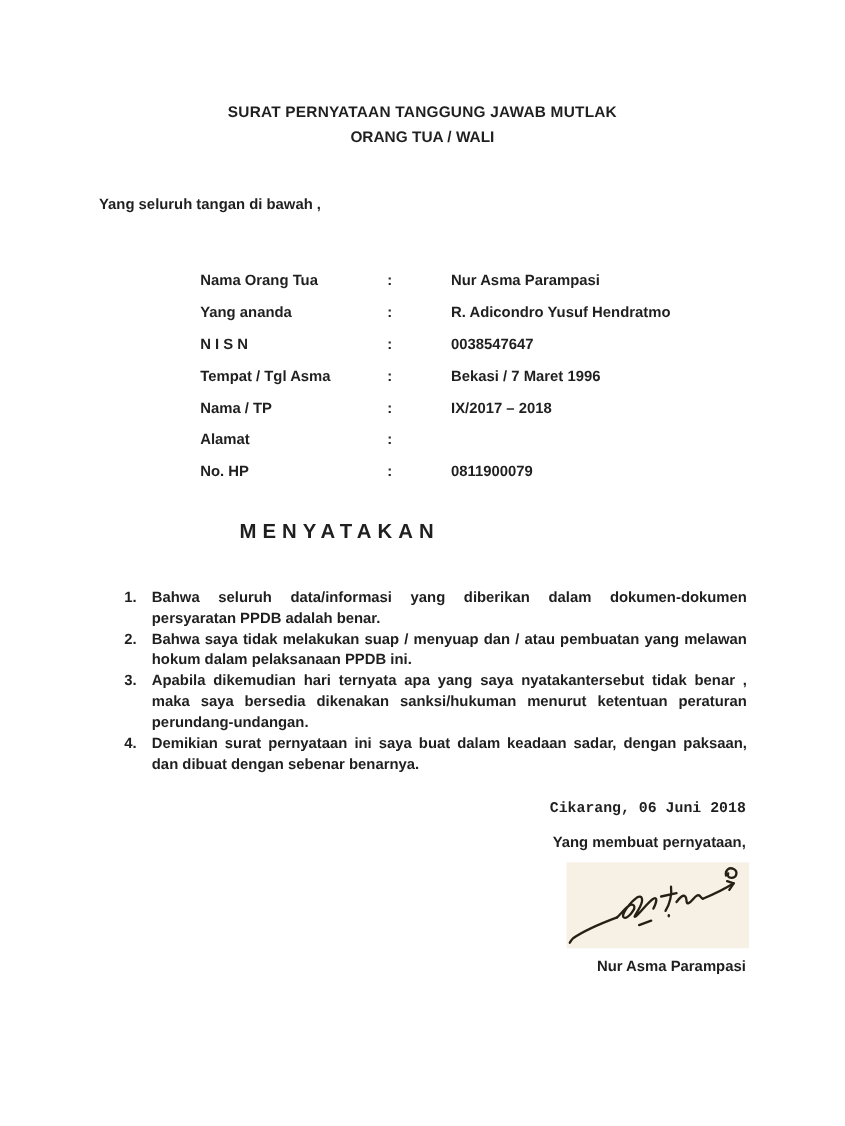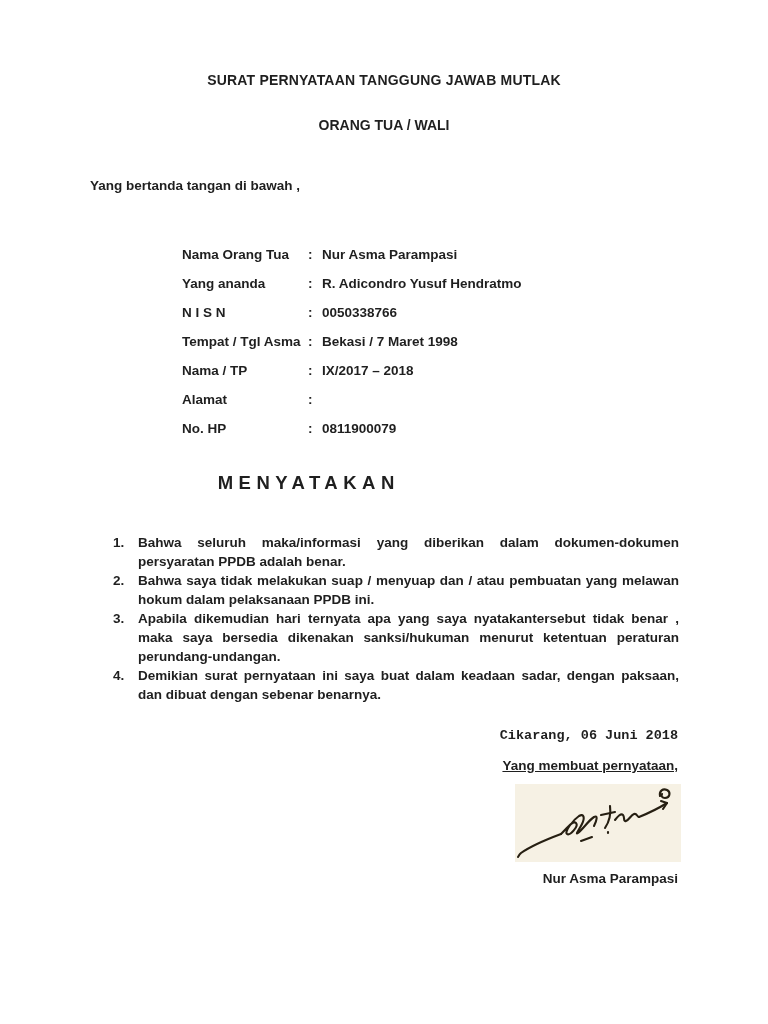--- a/index.html
+++ b/index.html
@@ -12,32 +12,32 @@
     width: 768px;
     height: 1024px;
     background: #ffffff;
     font-family: "Liberation Sans", sans-serif;
     color: #1f1f1f;
     overflow: hidden;
   }
   
   .title-block {
     position: absolute;
-    top: 72px;
+    top: 93px;
     left: 0;
     width: 768px;
     text-align: center;
   }
   .doc-title {
     font-size: 14px;
     font-weight: 700;
     letter-spacing: 0.2px;
   }
   .doc-subtitle {
-    margin-top: 29px;
+    margin-top: 7px;
     font-size: 14px;
     font-weight: 700;
   }
   
   .intro {
     position: absolute;
     top: 178px;
     left: 90px;
     font-size: 13.5px;
     font-weight: 700;
@@ -48,20 +48,21 @@
     top: 240px;
     left: 182px;
     width: 500px;
   }
   .field-row {
     display: flex;
     height: 29px;
     align-items: center;
     font-size: 13.5px;
     font-weight: 700;
+    gap: 44px;
   }
   .f-label { width: 126px; flex: 0 0 auto; }
   .f-sep   { width: 14px;  flex: 0 0 auto; }
   .f-value { white-space: nowrap; }
   
   .heading {
     position: absolute;
     top: 472px;
     left: 0;
     width: 612px;
@@ -98,21 +99,21 @@
   
   .place-date, .signatory-intro, .signatory-name {
     position: absolute;
     right: 90px;
     font-size: 13.5px;
     font-weight: 700;
     text-align: right;
     white-space: nowrap;
   }
   .place-date { top: 728px; font-family: Liberation Mono, monospace; }
-  .signatory-intro { top: 758px; text-decoration: underline; }
+  .signatory-intro { top: 758px; }
   .signatory-name { top: 871px; }
   .sig-box {
     position: absolute;
     top: 784px;
     left: 515px;
     width: 166px;
     height: 78px;
     background: #f6f1e4;
   }
   .sig-box svg { display: block; width: 100%; height: 100%; }
@@ -120,42 +121,42 @@
 </head>
 <body>
 
 <div class="page">
 
   <div class="title-block">
     <div class="doc-title">SURAT PERNYATAAN TANGGUNG JAWAB MUTLAK</div>
     <div class="doc-subtitle">ORANG TUA / WALI</div>
   </div>
 
-  <div class="intro">Yang bertanda tangan di bawah ,</div>
+  <div class="intro">Yang seluruh tangan di bawah ,</div>
 
   <div class="fields">
     <div class="field-row">
       <span class="f-label">Nama Orang Tua</span>
       <span class="f-sep">:</span>
       <span class="f-value">Nur Asma Parampasi</span>
     </div>
     <div class="field-row">
       <span class="f-label">Yang ananda</span>
       <span class="f-sep">:</span>
       <span class="f-value">R. Adicondro Yusuf Hendratmo</span>
     </div>
     <div class="field-row">
       <span class="f-label">N I S N</span>
       <span class="f-sep">:</span>
-      <span class="f-value">0050338766</span>
+      <span class="f-value">0038547647</span>
     </div>
     <div class="field-row">
       <span class="f-label">Tempat / Tgl Asma</span>
       <span class="f-sep">:</span>
-      <span class="f-value">Bekasi / 7 Maret 1998</span>
+      <span class="f-value">Bekasi / 7 Maret 1996</span>
     </div>
     <div class="field-row">
       <span class="f-label">Nama / TP</span>
       <span class="f-sep">:</span>
       <span class="f-value">IX/2017 – 2018</span>
     </div>
     <div class="field-row">
       <span class="f-label">Alamat</span>
       <span class="f-sep">:</span>
     </div>
@@ -164,21 +165,21 @@
       <span class="f-sep">:</span>
       <span class="f-value">0811900079</span>
     </div>
   </div>
 
   <div class="heading">MENYATAKAN</div>
 
   <ol class="statements">
     <li class="statement">
       <span class="st-num">1.</span>
-      <span class="st-txt">Bahwa seluruh maka/informasi yang diberikan dalam dokumen-dokumen persyaratan PPDB adalah benar.</span>
+      <span class="st-txt">Bahwa seluruh data/informasi yang diberikan dalam dokumen-dokumen persyaratan PPDB adalah benar.</span>
     </li>
     <li class="statement">
       <span class="st-num">2.</span>
       <span class="st-txt">Bahwa saya tidak melakukan suap / menyuap dan / atau pembuatan yang melawan hokum dalam pelaksanaan PPDB ini.</span>
     </li>
     <li class="statement">
       <span class="st-num">3.</span>
       <span class="st-txt">Apabila dikemudian hari ternyata apa yang saya nyatakantersebut tidak benar , maka saya bersedia dikenakan sanksi/hukuman menurut ketentuan peraturan perundang-undangan.</span>
     </li>
     <li class="statement">

